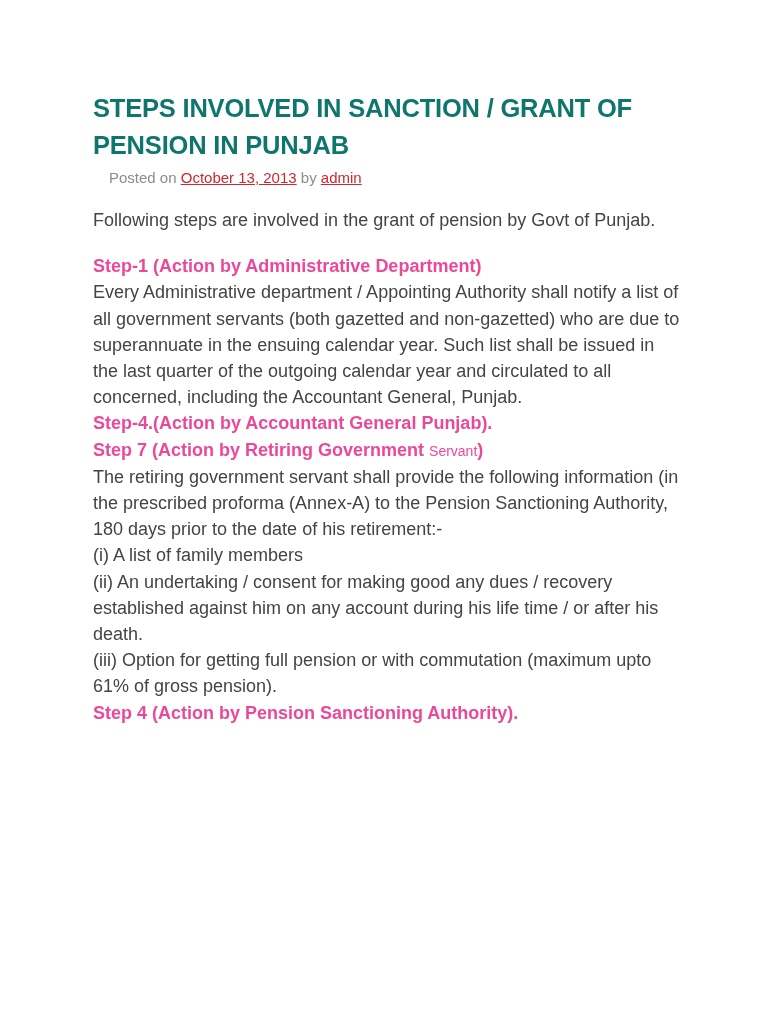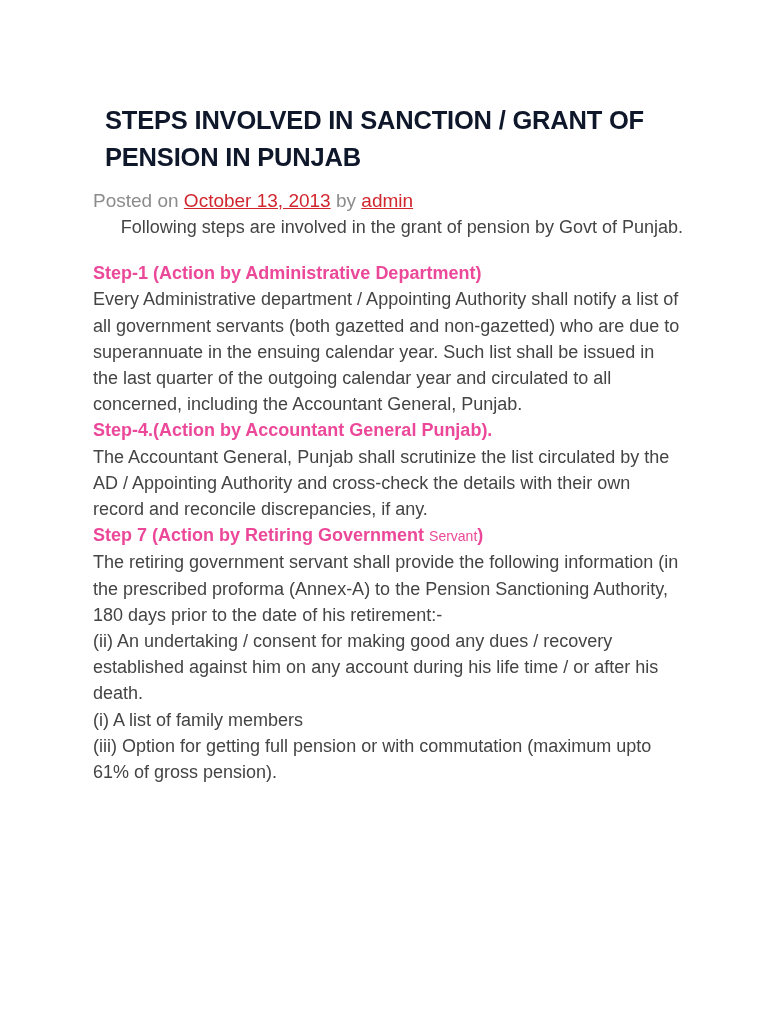--- a/index.html
+++ b/index.html
@@ -15,48 +15,47 @@
     }
     .article {
       position: absolute;
       left: 93px;
       top: 90px;
       width: 590px;
       font-family: "Liberation Sans", sans-serif;
       color: #444444;
     }
     .title {
-      margin: 12px;
+      margin: 0;
       font-family: "Liberation Sans", sans-serif;
       font-weight: bold;
       font-size: 25.5px;
       line-height: 37px;
-      color: #0f172a;
+      color: #0f766e;
       letter-spacing: -0.2px;
     }
     .meta {
-      margin: 0;
-      font-size: 19px;
+      margin: 16px;
+      font-size: 15px;
       line-height: 26px;
       color: #8c8c8c;
       margin-top: 1px;
     }
     .meta a {
       color: #d0262e;
       text-decoration: underline;
     }
     .content p {
       margin: 0;
       font-size: 18px;
       line-height: 26.2px;
       color: #444444;
     }
     .content .intro {
       margin-bottom: 20px;
-      text-align: right;
     }
     .content .step-heading {
       font-weight: bold;
       color: #ec4899;
     }
     .content .step-heading .normal {
       font-weight: normal;
       font-size: 14px;
     }
   </style>
@@ -73,22 +72,22 @@
     <a href="#">admin</a>
   </p>
 
   <div class="content">
     <p class="intro">Following steps are involved in the grant of pension by Govt of Punjab.</p>
 
     <p class="step-heading">Step-1 (Action by Administrative Department)</p>
     <p>Every Administrative department / Appointing Authority shall notify a list of all government servants (both gazetted and non-gazetted) who are due to superannuate in the ensuing calendar year. Such list shall be issued in the last quarter of the outgoing calendar year and circulated to all concerned, including the Accountant General, Punjab.</p>
 
     <p class="step-heading">Step-4.(Action by Accountant General Punjab).</p>
-    <p>The Accountant General, Punjab shall scrutinize the list circulated by the AD / Appointing Authority and cross-check the details with their own record and reconcile discrepancies, if any.</p>
 
     <p class="step-heading"><span>Step 7 (Action by Retiring Government </span><span class="normal">Servant</span><span>)</span></p>
     <p>The retiring government servant shall provide the following information (in the prescribed proforma (Annex-A) to the Pension Sanctioning Authority, 180 days prior to the date of his retirement:-</p>
+    <p>(i) A list of family members</p>
     <p>(ii) An undertaking / consent for making good any dues / recovery established against him on any account during his life time / or after his death.</p>
-    <p>(i) A list of family members</p>
     <p>(iii) Option for getting full pension or with commutation (maximum upto 61% of gross pension).</p>
 
+    <p class="step-heading">Step 4 (Action by Pension Sanctioning Authority).</p>
   </div>
 </article>
 
 </body></html>

